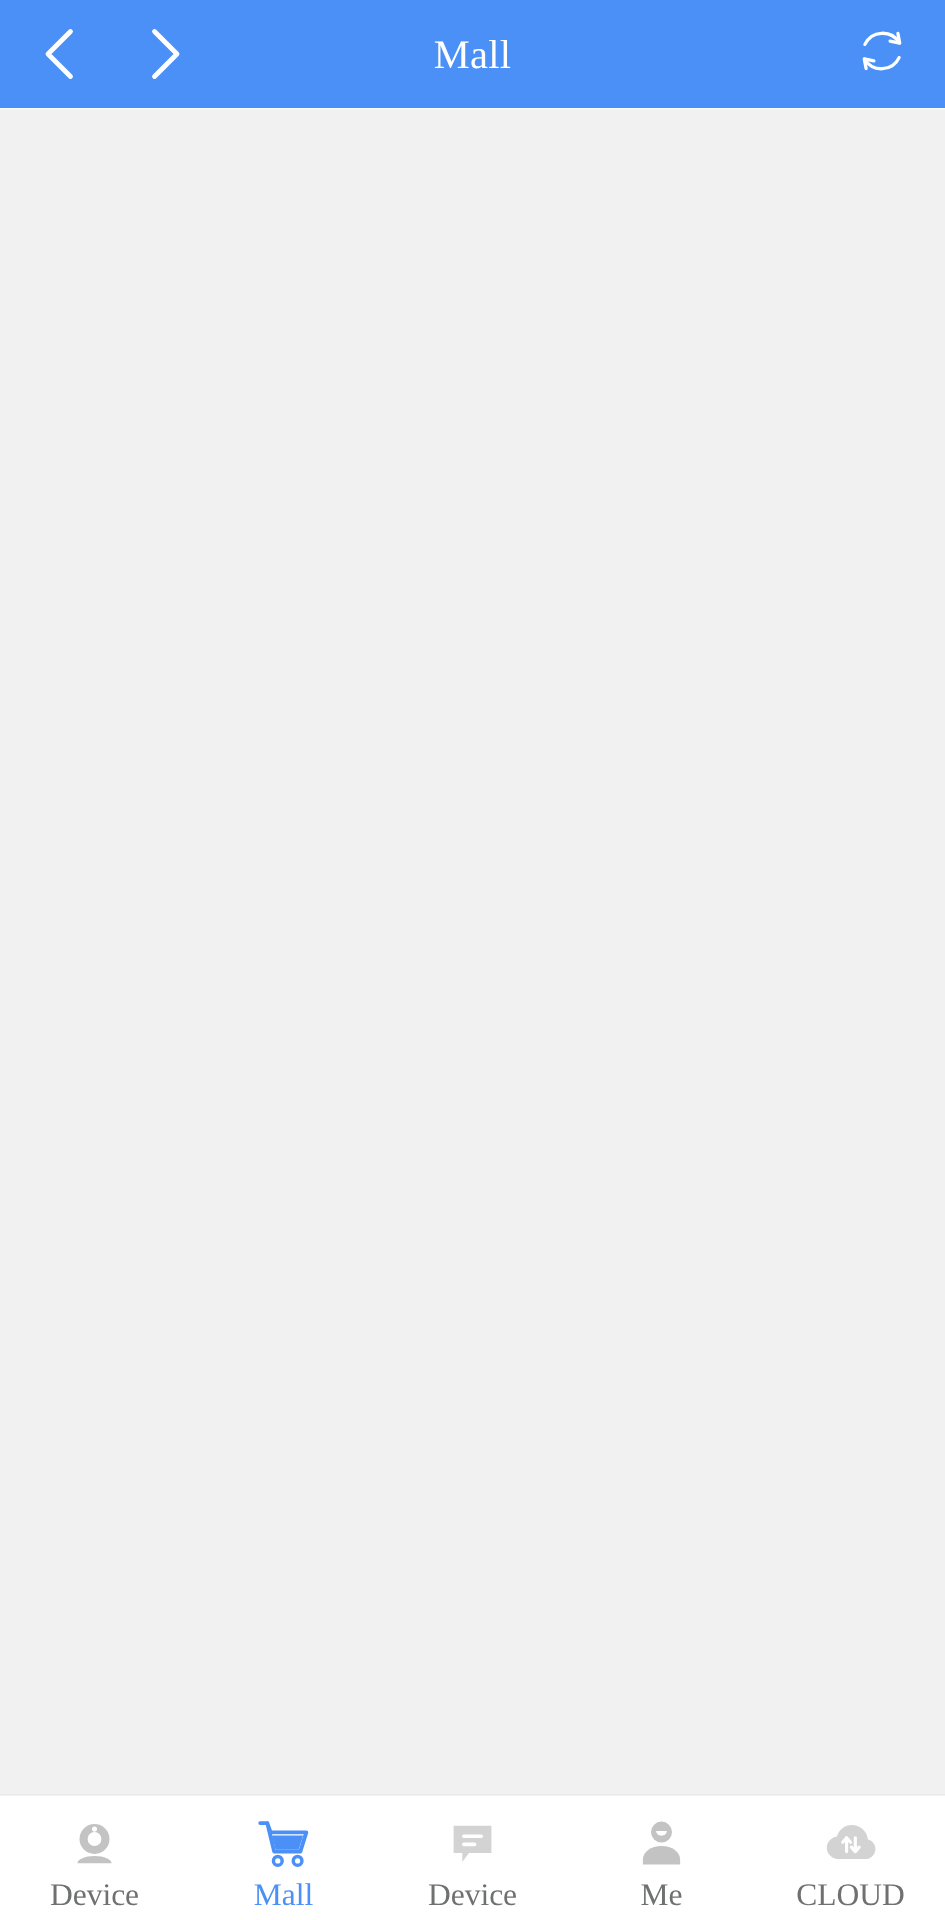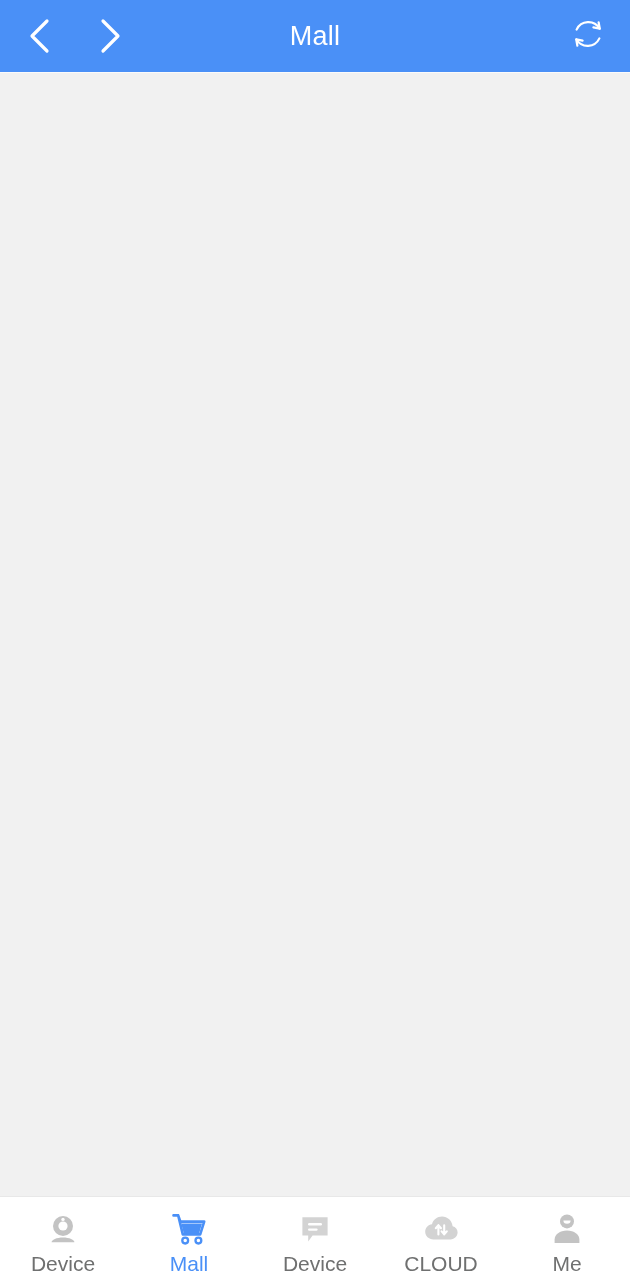--- a/index.html
+++ b/index.html
@@ -14,20 +14,21 @@
     overflow: hidden;
     position: relative;
   }
   .app {
     width: 630px;
     height: 1280px;
     display: flex;
     flex-direction: column;
     background: #b91c1c;
     position: relative;
+    font-family: Liberation Serif, serif;
   }
 
   
   .header {
     height: 72px;
     min-height: 72px;
     background: #4a90f7;
     display: flex;
     align-items: center;
     position: relative;
@@ -212,38 +213,38 @@
           <path d="M4.4 5.2 L29.6 5.2 L29.6 23.4 L14.6 23.4 L10.2 29.4 L10.2 23.4 L4.4 23.4 Z" fill="#d3d3d3"></path>
           <rect x="10" y="11" width="14" height="2.4" rx="1.2" fill="#ffffff"></rect>
           <rect x="10" y="16.4" width="9.6" height="2.4" rx="1.2" fill="#ffffff"></rect>
         </svg>
       </span>
       <span class="tab-label">Device</span>
     </div>
 
     <div class="tab">
       <span class="tab-icon">
+        <svg width="32" height="34" viewBox="0 0 32 34" fill="none">
+          <circle cx="16" cy="9.4" r="7" fill="#c3c3c3"></circle>
+          <path d="M16 8.6 m-3.6 0 a3.6 3.2 0 0 0 7.2 0 Z" fill="#ffffff"></path>
+          <path d="M16 18.6 C8.8 18.6 3.6 22.6 3.6 27.6 L3.6 31 L28.4 31 L28.4 27.6
+                   C28.4 22.6 23.2 18.6 16 18.6 Z" fill="#c3c3c3"></path>
+        </svg>
+      </span>
+      <span class="tab-label">Me</span>
+    </div>
+
+    <div class="tab">
+      <span class="tab-icon">
         <svg width="36" height="32" viewBox="0 0 36 32" fill="none">
           <path d="M10.4 26.4 C5.8 26.4 2.2 23 2.2 18.8 C2.2 15 5.1 11.8 9 11.3
                    C10.1 6.8 14.2 3.6 19 3.6 C24.6 3.6 29.2 7.9 29.6 13.3
                    C32.6 14 34.6 16.5 34.6 19.6 C34.6 23.3 31.5 26.4 27.6 26.4 Z" fill="#d3d3d3"></path>
           <path d="M15.4 12.2 L15.4 21.4 M15.4 12.2 L12.8 15.2 M15.4 12.2 L18 15.2" stroke="#ffffff" stroke-width="2.1" stroke-linecap="round" stroke-linejoin="round"></path>
           <path d="M21.2 21.4 L21.2 12.2 M21.2 21.4 L18.6 18.4 M21.2 21.4 L23.8 18.4" stroke="#ffffff" stroke-width="2.1" stroke-linecap="round" stroke-linejoin="round"></path>
         </svg>
       </span>
       <span class="tab-label">CLOUD</span>
     </div>
 
-    <div class="tab">
-      <span class="tab-icon">
-        <svg width="32" height="34" viewBox="0 0 32 34" fill="none">
-          <circle cx="16" cy="9.4" r="7" fill="#c3c3c3"></circle>
-          <path d="M16 8.6 m-3.6 0 a3.6 3.2 0 0 0 7.2 0 Z" fill="#ffffff"></path>
-          <path d="M16 18.6 C8.8 18.6 3.6 22.6 3.6 27.6 L3.6 31 L28.4 31 L28.4 27.6
-                   C28.4 22.6 23.2 18.6 16 18.6 Z" fill="#c3c3c3"></path>
-        </svg>
-      </span>
-      <span class="tab-label">Me</span>
-    </div>
-
   </div>
 
 </div>
 
 </body></html>

